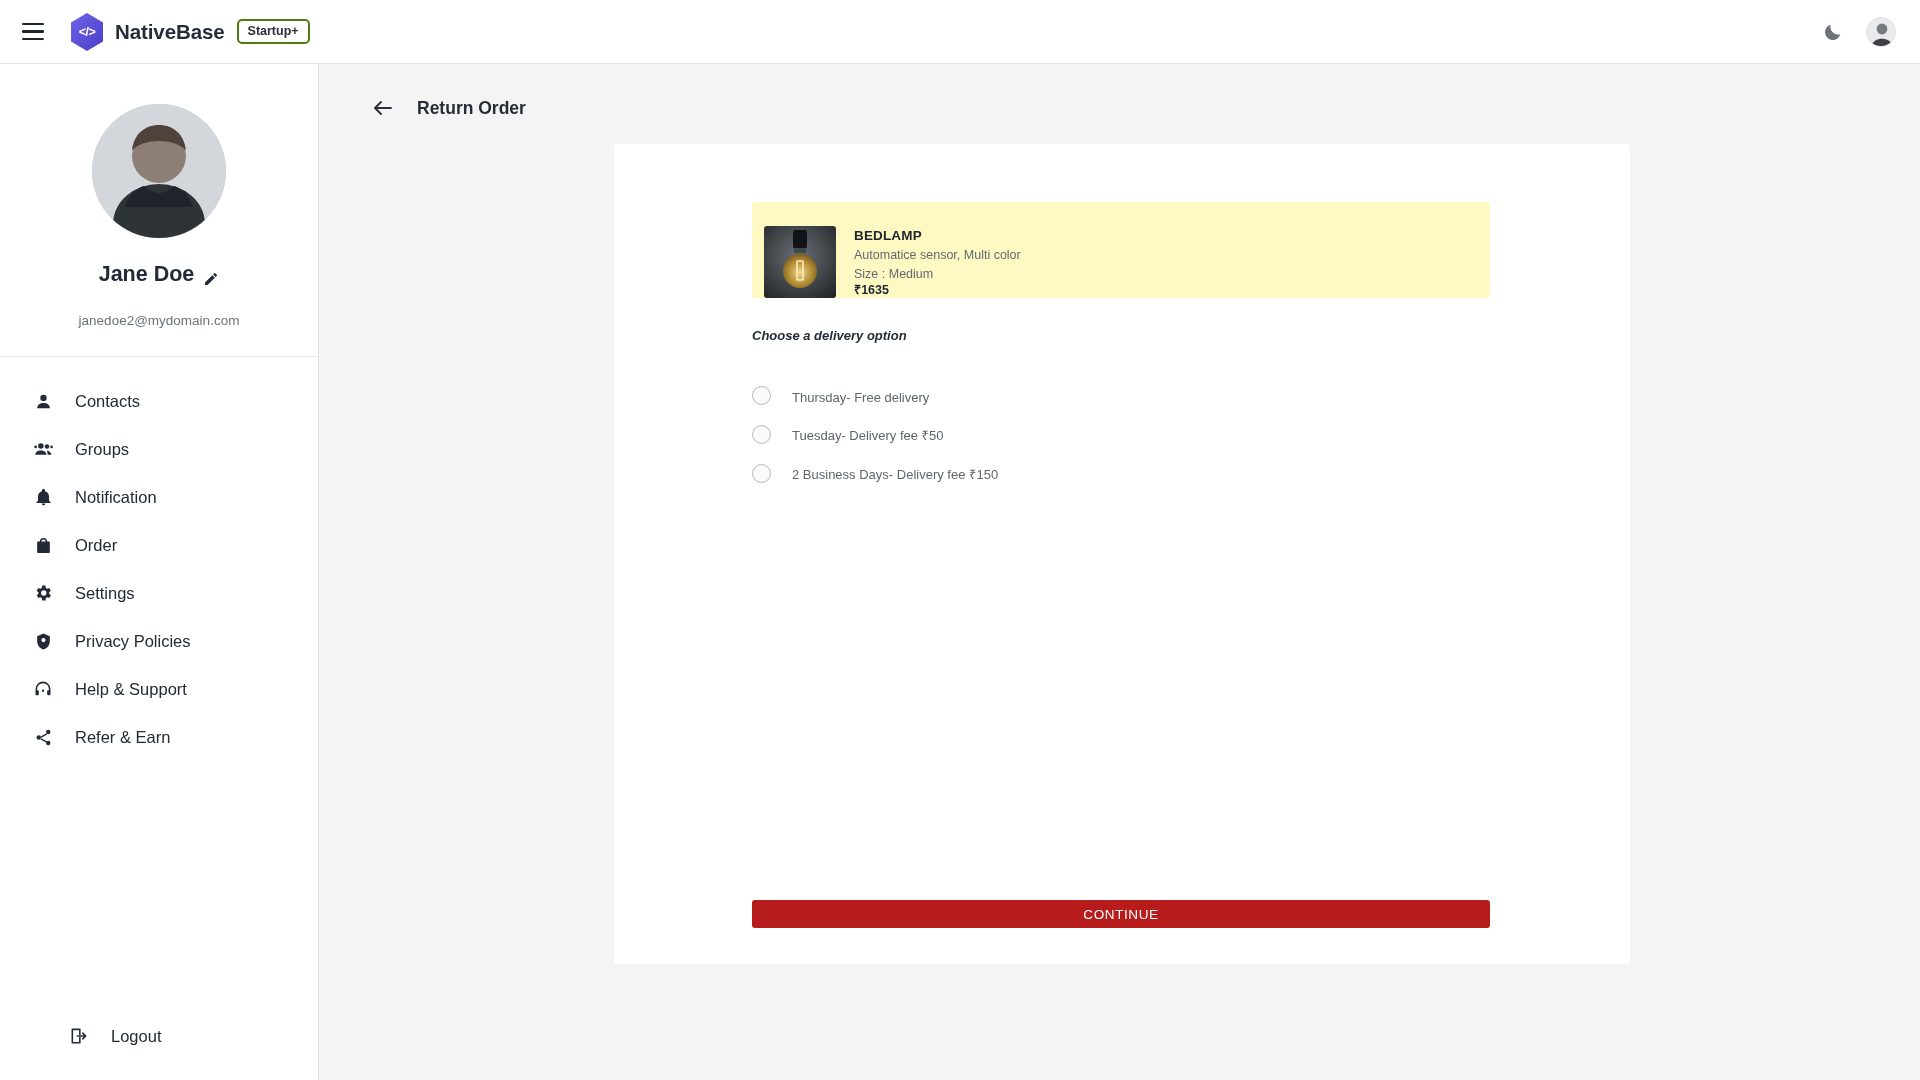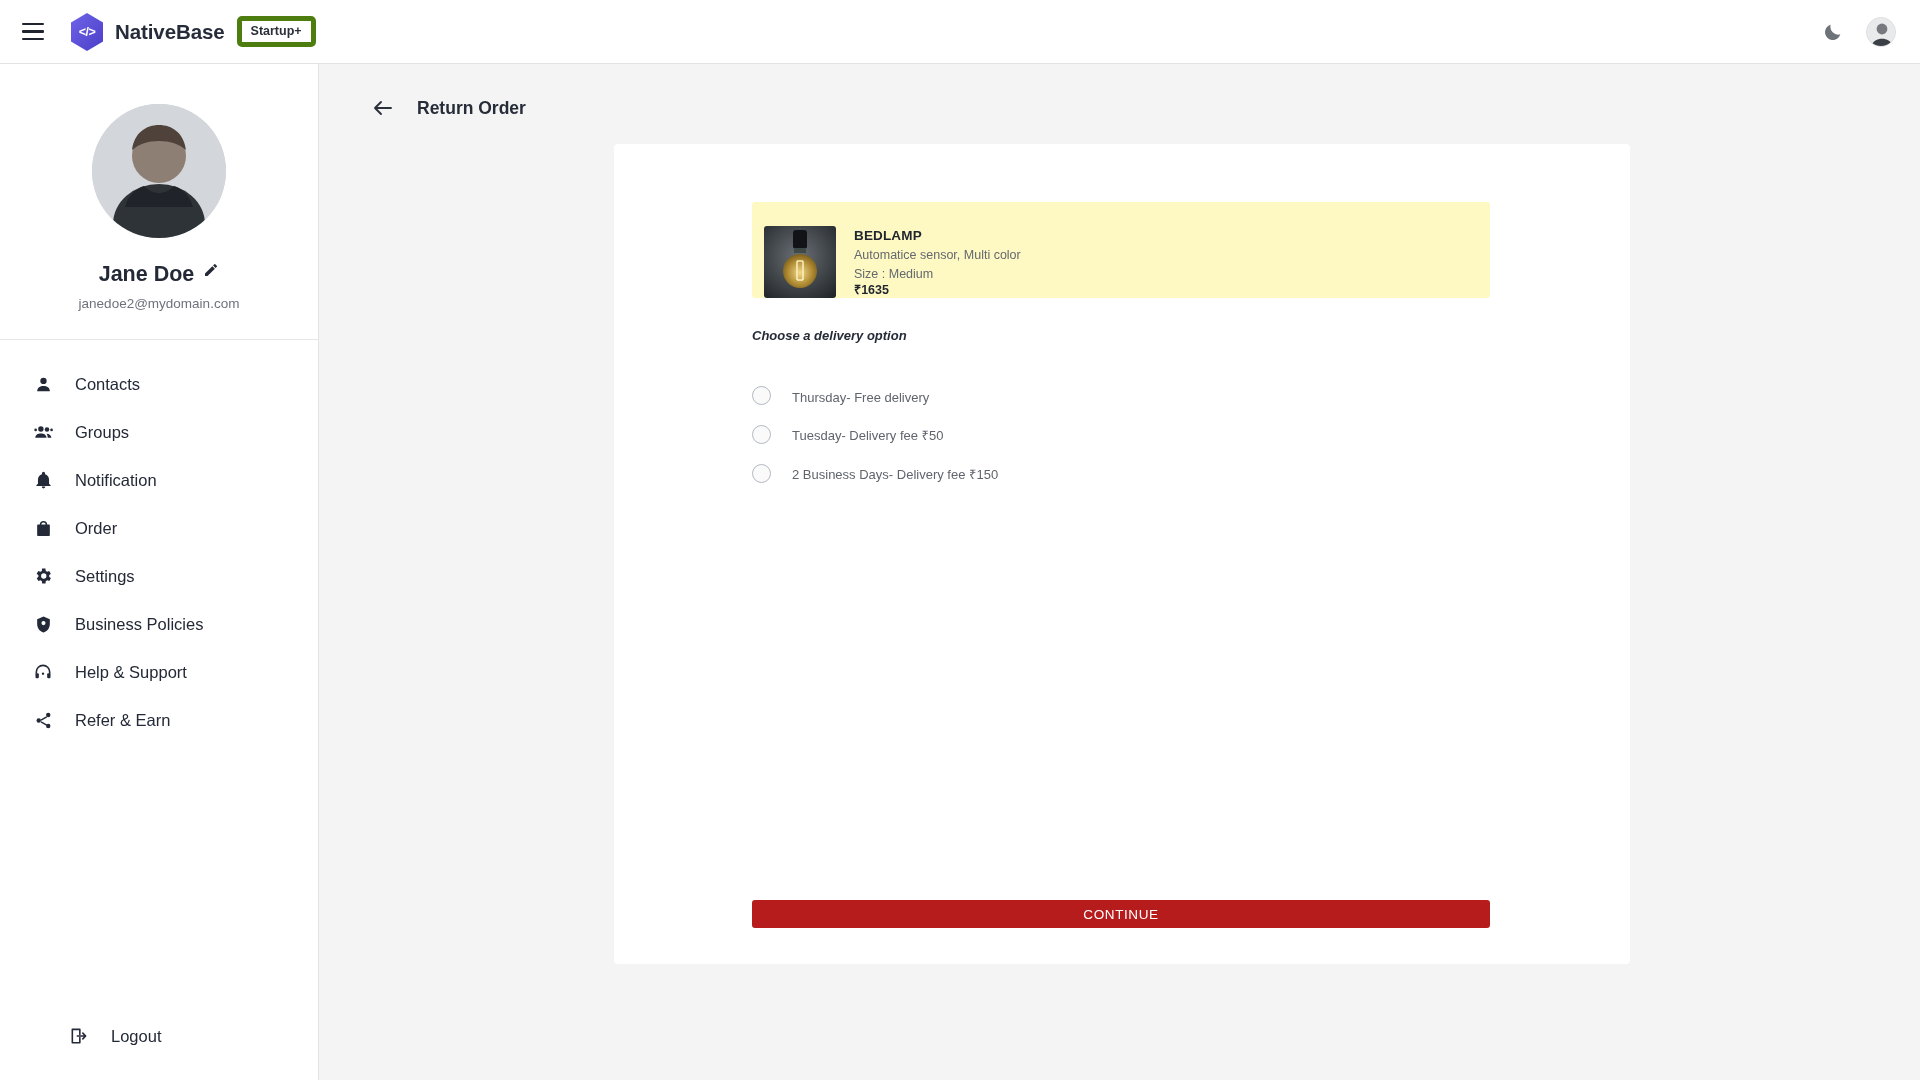--- a/index.html
+++ b/index.html
@@ -36,21 +36,21 @@
     position: relative; color: #fff; font-size: 12.5px;
     font-weight: 700; font-family: "Liberation Sans", sans-serif;
     letter-spacing: -0.5px; z-index: 2; margin-top: 1px;
   }
   .brand-name {
     margin-left: 11px; font-size: 20.5px; font-weight: 700;
     color: #262c3a; letter-spacing: -0.1px;
   }
   .brand-badge {
     margin-left: 12px; padding: 3px 9px 4px;
-    border: 5px solid #4d7c0f; border-radius: 5px;
+    border: 2px solid #4d7c0f; border-radius: 5px;
     font-size: 12.5px; font-weight: 700; color: #2a2f3a;
   }
   .header-right {
     margin-left: auto; margin-right: 24px;
     display: flex; align-items: center; gap: 22px;
   }
   .moon-icon { width: 22px; height: 22px; cursor: pointer; }
   .header-avatar {
     width: 30px; height: 30px; border-radius: 50%;
     overflow: hidden; cursor: pointer; background: #d8dade;
@@ -67,26 +67,26 @@
   }
   .profile {
     padding-top: 40px; display: flex; flex-direction: column; align-items: center;
   }
   .profile-avatar {
     width: 134px; height: 134px; border-radius: 50%;
     overflow: hidden; background: #cfd3d8; position: relative;
   }
   .profile-avatar svg { display: block; }
   .profile-name-row {
-    margin-top: 24px; display: flex; align-items: flex-start; gap: 9px;
+    margin-top: 24px; display: flex; align-items: flex-end; gap: 9px;
   }
   .profile-name { font-size: 21.5px; font-weight: 700; color: #232936; }
   .pencil-icon { width: 16px; height: 16px; cursor: pointer; }
   .profile-email {
-    margin-top: 9px; font-size: 13.5px; color: #6d727c;
+    margin-top: 26px; font-size: 13.5px; color: #6d727c;
   }
   .divider { margin-top: 28px; height: 1px; background: #e6e6e6; width: 100%; }
 
   .nav { padding-top: 20px; }
   .nav-item {
     display: flex; align-items: center;
     height: 48px; padding-left: 32px; cursor: pointer;
     text-decoration: none;
   }
   .nav-icon {
@@ -293,21 +293,21 @@
       </span>
       <span class="nav-label">Settings</span>
     </div>
 
     <div class="nav-item">
       <span class="nav-icon">
         <svg width="19" height="19" viewBox="0 0 24 24" fill="currentColor">
           <path d="M12 2 4 5.4v5.9c0 5 3.4 9.6 8 10.7 4.6-1.1 8-5.7 8-10.7V5.4L12 2zm0 5.6a2.6 2.6 0 1 1 0 5.2 2.6 2.6 0 0 1 0-5.2z"></path>
         </svg>
       </span>
-      <span class="nav-label">Business Policies</span>
+      <span class="nav-label">Privacy Policies</span>
     </div>
 
     <div class="nav-item">
       <span class="nav-icon">
         <svg width="20" height="20" viewBox="0 0 24 24" fill="none" stroke="currentColor" stroke-width="1.9">
           <path d="M4 14v-2a8 8 0 0 1 16 0v2"></path>
           <rect x="3" y="13.5" width="4" height="6" rx="1.2" fill="currentColor" stroke="none"></rect>
           <rect x="17" y="13.5" width="4" height="6" rx="1.2" fill="currentColor" stroke="none"></rect>
           <circle cx="12" cy="14" r="1.4" fill="currentColor" stroke="none"></circle>
         </svg>

